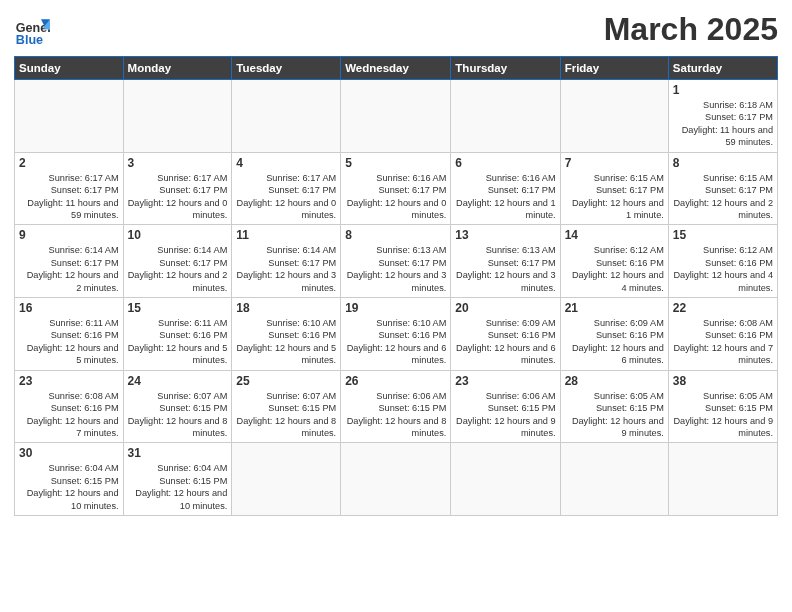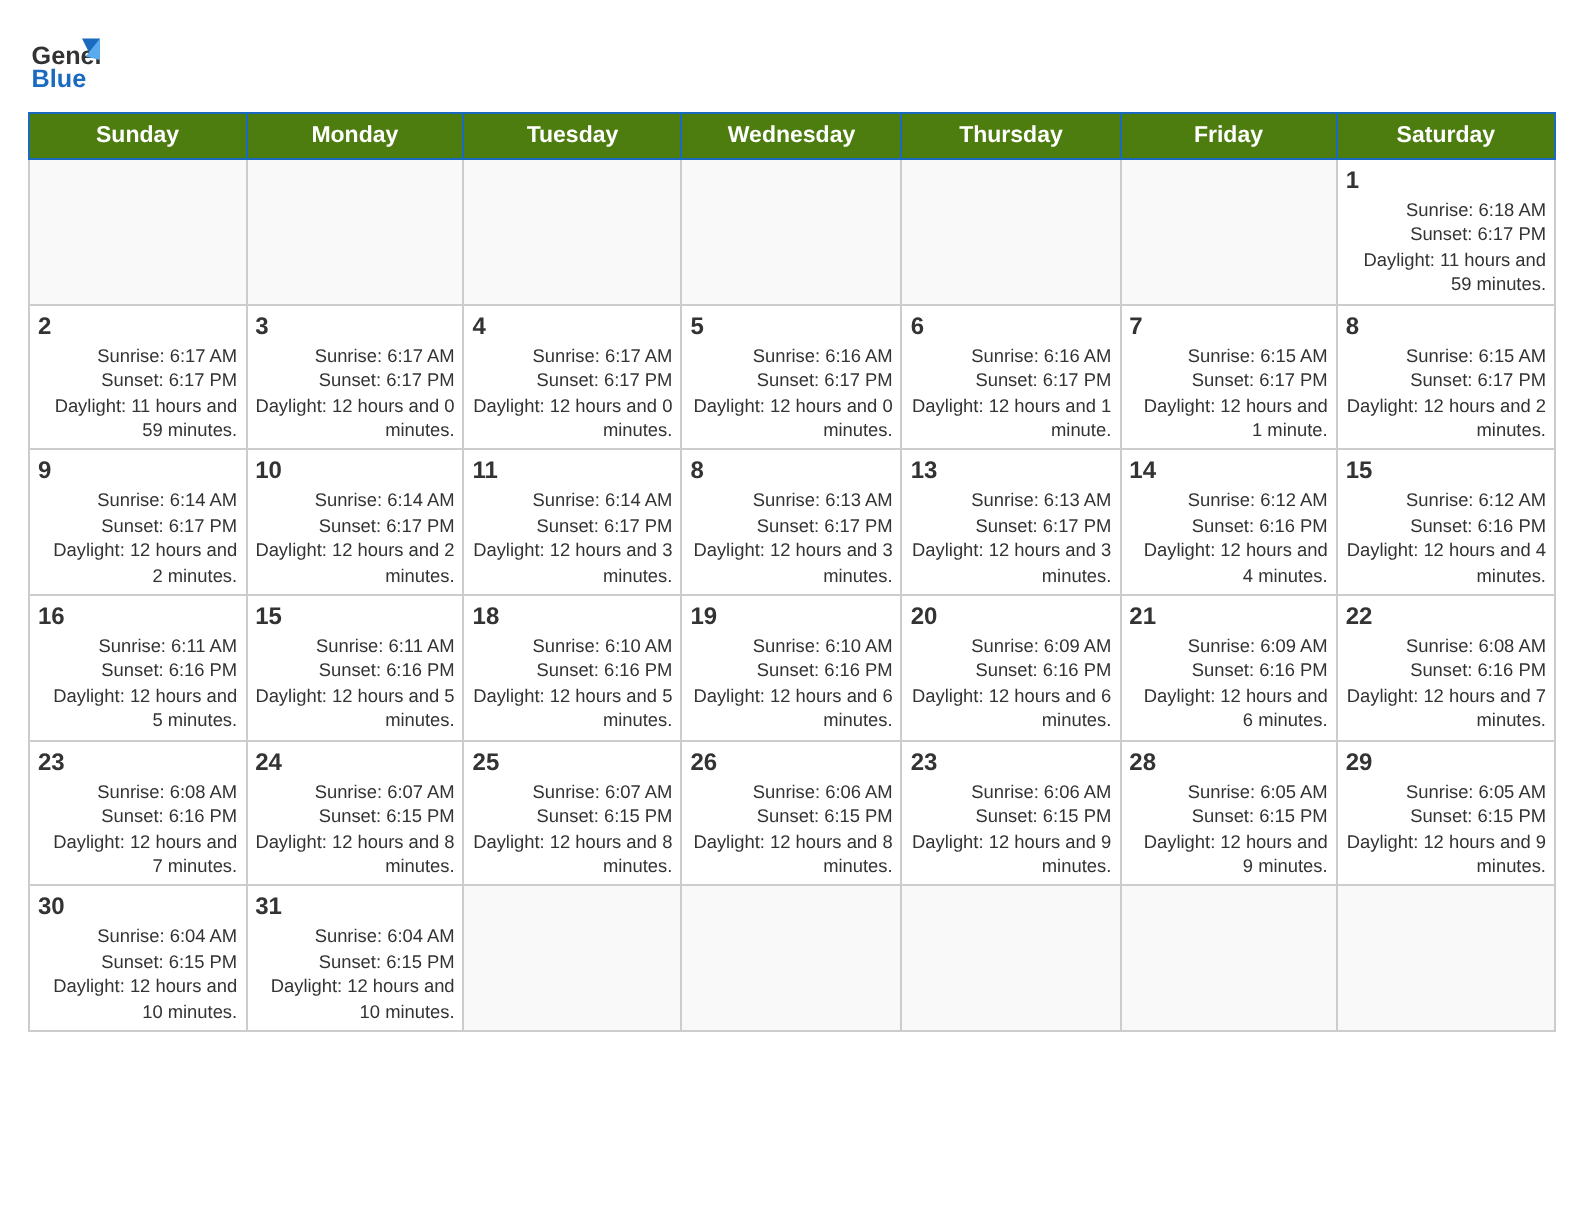--- a/index.html
+++ b/index.html
@@ -42,27 +42,27 @@
     }
     .location {
       font-size: 14px;
       color: #555;
     }
     .calendar {
       width: 100%;
       border-collapse: collapse;
     }
     .calendar th {
-      background: #4d7c0f;
+      background: #404040;
       color: #fff;
       font-size: 11.5px;
       font-weight: bold;
       padding: 5px 4px;
       border: 1px solid #1a6bbf;
-      text-align: center;
+      text-align: left;
     }
     .calendar td {
       border: 1px solid #ccc;
       vertical-align: top;
       padding: 3px 4px;
       width: 113px;
       height: 72px;
       background: #fff;
     }
     .calendar td.empty {
@@ -92,20 +92,21 @@
   <div class="header">
     <div class="logo">
       <svg class="logo-icon" viewBox="0 0 40 40">
         <text x="2" y="22" font-size="14" font-weight="bold" fill="#333" font-family="Arial">General</text>
         <text x="2" y="35" font-size="14" font-weight="bold" fill="#1a6bbf" font-family="Arial">Blue</text>
         <polygon points="30,8 40,8 35,18" fill="#1a6bbf"></polygon>
         <polygon points="32,18 40,8 40,20" fill="#5aabee"></polygon>
       </svg>
     </div>
     <div class="title-block">
+      <div class="month-title">March 2025</div>
     </div>
   </div>
 
   <table class="calendar">
     <thead>
       <tr>
       <th>Sunday</th>
           <th>Monday</th>
           <th>Tuesday</th>
           <th>Wednesday</th>
@@ -320,21 +321,21 @@
 and 9 minutes.</div>
           </td>
           <td>
             <span class="day-number">28</span>
             <div class="day-info">Sunrise: 6:05 AM
 Sunset: 6:15 PM
 Daylight: 12 hours
 and 9 minutes.</div>
           </td>
           <td>
-            <span class="day-number">29</span>
+            <span class="day-number">38</span>
             <div class="day-info">Sunrise: 6:05 AM
 Sunset: 6:15 PM
 Daylight: 12 hours
 and 9 minutes.</div>
           </td>
         </tr>
         <tr class="last-row">
           <td>
             <span class="day-number">30</span>
             <div class="day-info">Sunrise: 6:04 AM

